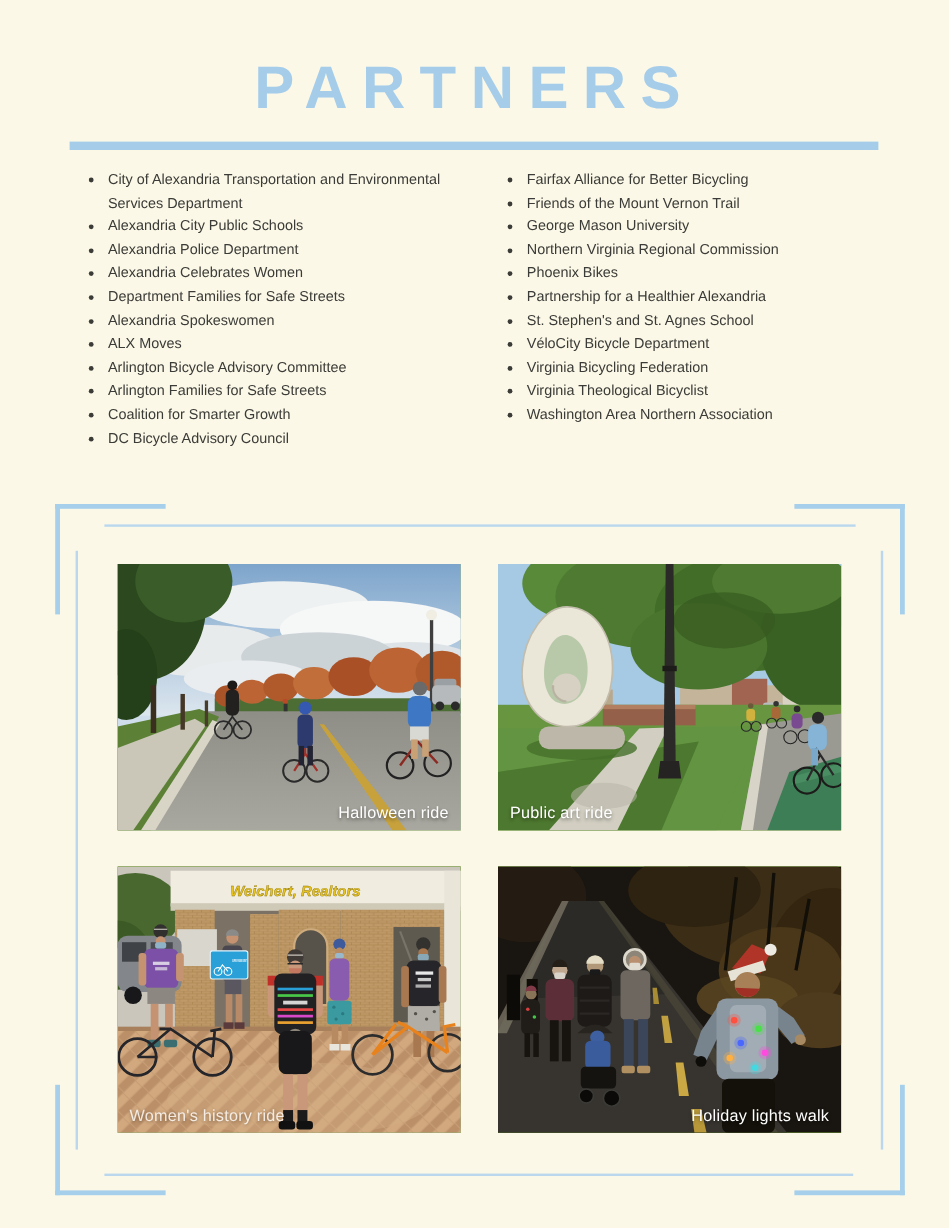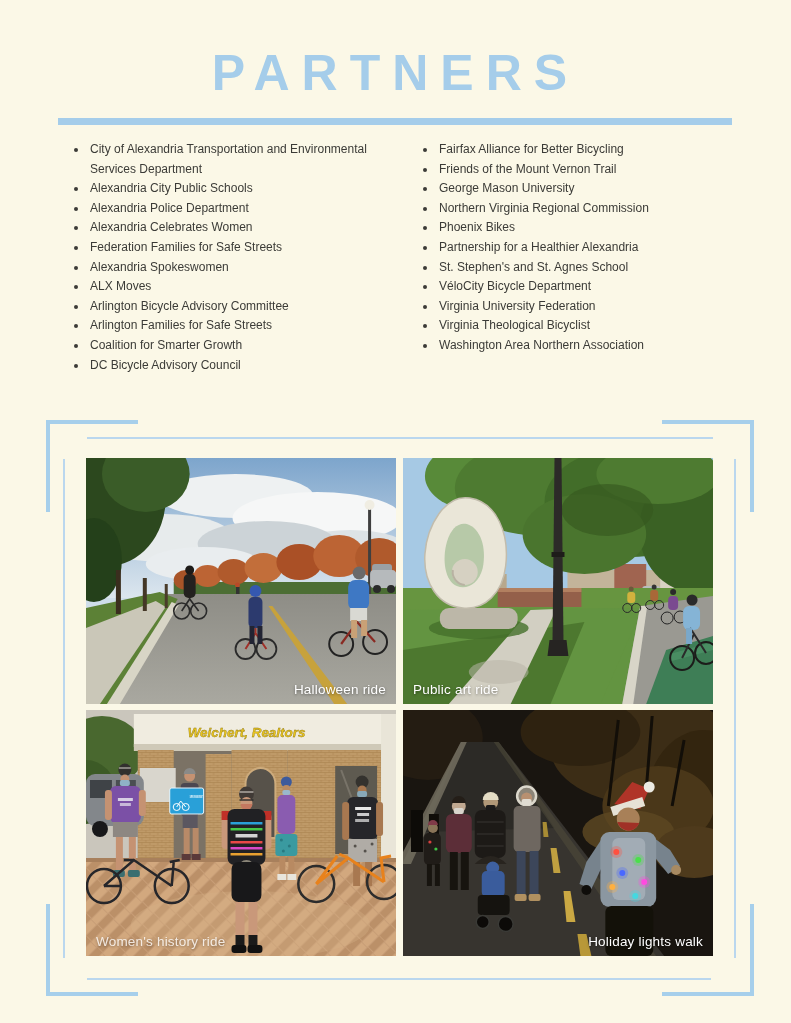--- a/index.html
+++ b/index.html
@@ -38,58 +38,58 @@
   .inner-line{position:absolute;background:#bad7ee;}
   .inner-line.top{left:87px;top:437px;width:626px;height:2px;}
   .inner-line.bottom{left:87px;top:978px;width:624px;height:2px;}
   .inner-line.left{left:63px;top:459px;width:2px;height:499px;}
   .inner-line.right{left:734px;top:459px;width:2px;height:499px;}
 
   .photo-grid{
     position:absolute;left:86px;top:458px;width:627px;
     display:grid;grid-template-columns:310px 310px;grid-auto-rows:246px;gap:6px 7px;
   }
-  .photo{position:relative;margin:0;overflow:hidden;background:#4d7c0f;}
+  .photo{position:relative;margin:12px;overflow:hidden;background:#4d7c0f;}
   .photo svg{display:block;width:100%;height:100%;}
   .cap{
     position:absolute;bottom:7px;font-size:13.5px;color:#fff;
     text-shadow:0 1px 3px rgba(0,0,0,.45);letter-spacing:.2px;
   }
   .cap.r{right:10px}.cap.l{left:10px}.cap.faded{opacity:.78}
 </style>
 </head>
 <body>
 
 <h1 class="page-title">PARTNERS</h1>
 <div class="divider"></div>
 
 <div class="partner-cols">
   <ul class="left">
       <li>City of Alexandria Transportation and Environmental Services Department</li>
       <li>Alexandria City Public Schools</li>
       <li>Alexandria Police Department</li>
       <li>Alexandria Celebrates Women</li>
-      <li>Federation Families for Safe Streets</li>
+      <li>Department Families for Safe Streets</li>
       <li>Alexandria Spokeswomen</li>
       <li>ALX Moves</li>
       <li>Arlington Bicycle Advisory Committee</li>
       <li>Arlington Families for Safe Streets</li>
       <li>Coalition for Smarter Growth</li>
       <li>DC Bicycle Advisory Council</li>
     </ul>
   <ul class="right">
       <li>Fairfax Alliance for Better Bicycling</li>
       <li>Friends of the Mount Vernon Trail</li>
       <li>George Mason University</li>
       <li>Northern Virginia Regional Commission</li>
       <li>Phoenix Bikes</li>
       <li>Partnership for a Healthier Alexandria</li>
       <li>St. Stephen's and St. Agnes School</li>
       <li>VéloCity Bicycle Department</li>
-      <li>Virginia University Federation</li>
+      <li>Virginia Bicycling Federation</li>
       <li>Virginia Theological Bicyclist</li>
       <li>Washington Area Northern Association</li>
     </ul>
 </div>
 
 <div class="corner tl"></div>
 <div class="corner tr"></div>
 <div class="corner bl"></div>
 <div class="corner br"></div>
 <div class="inner-line top"></div>

